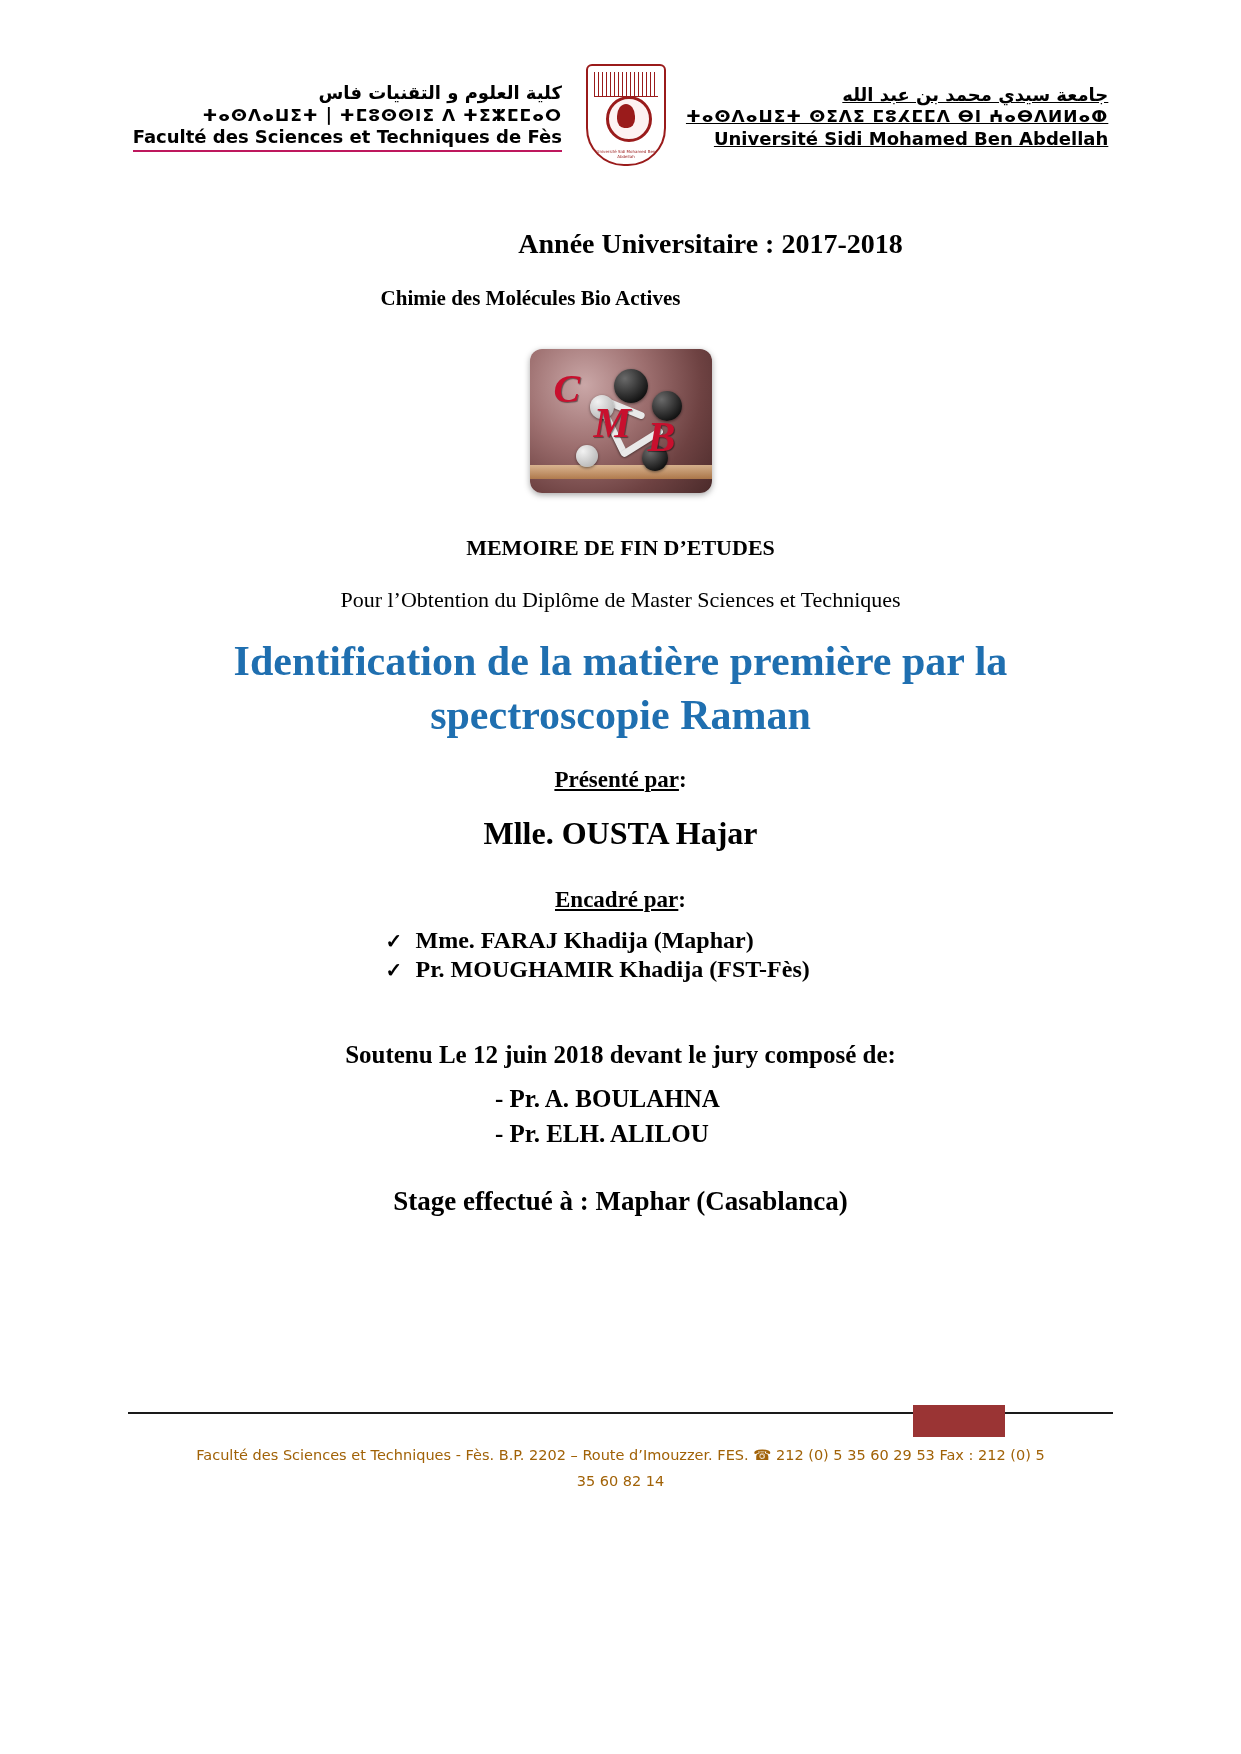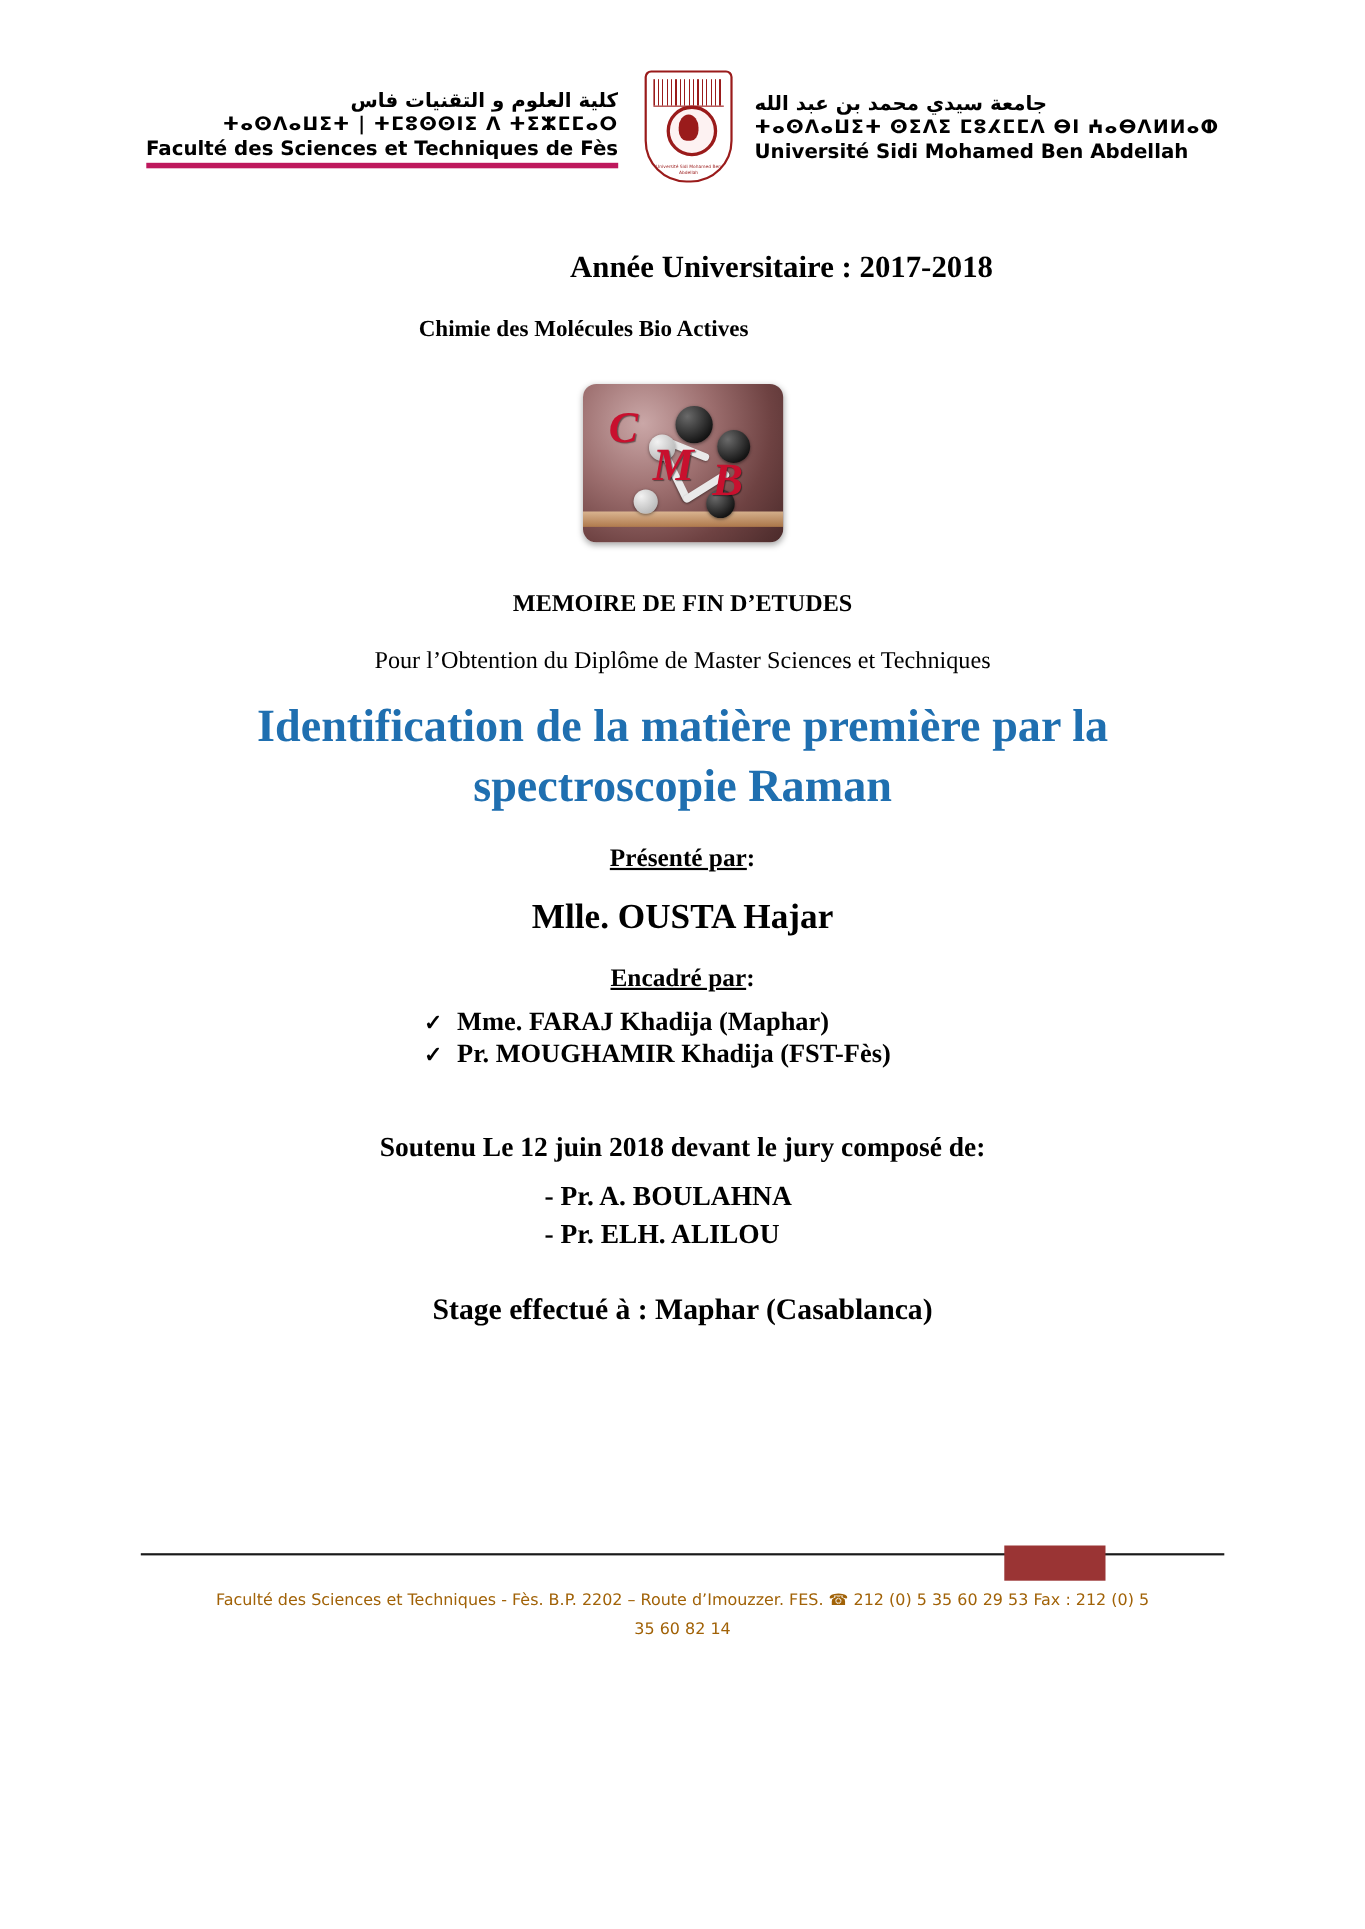--- a/index.html
+++ b/index.html
@@ -31,41 +31,42 @@
     justify-content: center;
     gap: 18px;
     padding-top: 62px;
   }
   .header-left {
     text-align: right;
     font-family: "DejaVu Sans", sans-serif;
     line-height: 1.25;
   }
   .header-right {
-    text-align: left;
+    text-align: right;
     font-family: "DejaVu Sans", sans-serif;
     line-height: 1.25;
+    text-decoration: underline;
   }
   .ar-line {
     font-size: 18px;
     font-weight: bold;
     letter-spacing: 0px;
     direction: rtl;
   }
   .tif-line {
     font-size: 17px;
     font-weight: bold;
     letter-spacing: 1px;
   }
   .fr-line {
     font-size: 18px;
     font-weight: bold;
   }
   .fr-line.underlined {
-    border-bottom: 5px solid #be185d;
+    border-bottom: 2px solid #be185d;
     display: inline-block;
     padding-bottom: 1px;
   }
 
   .crest {
     width: 88px;
     height: 110px;
     position: relative;
     flex: 0 0 auto;
   }
@@ -229,21 +230,21 @@
   }
   .presente .u { text-decoration: underline; }
   .name {
     font-size: 32px;
     font-weight: bold;
     margin-top: 22px;
   }
   .encadre {
     font-size: 23px;
     font-weight: bold;
-    margin-top: 24px;
+    margin-top: 35px;
   }
   .encadre .u { text-decoration: underline; }
 
   .supervisors {
     margin-top: 14px;
     display: flex;
     flex-direction: column;
     align-items: center;
     gap: 2px;
   }

